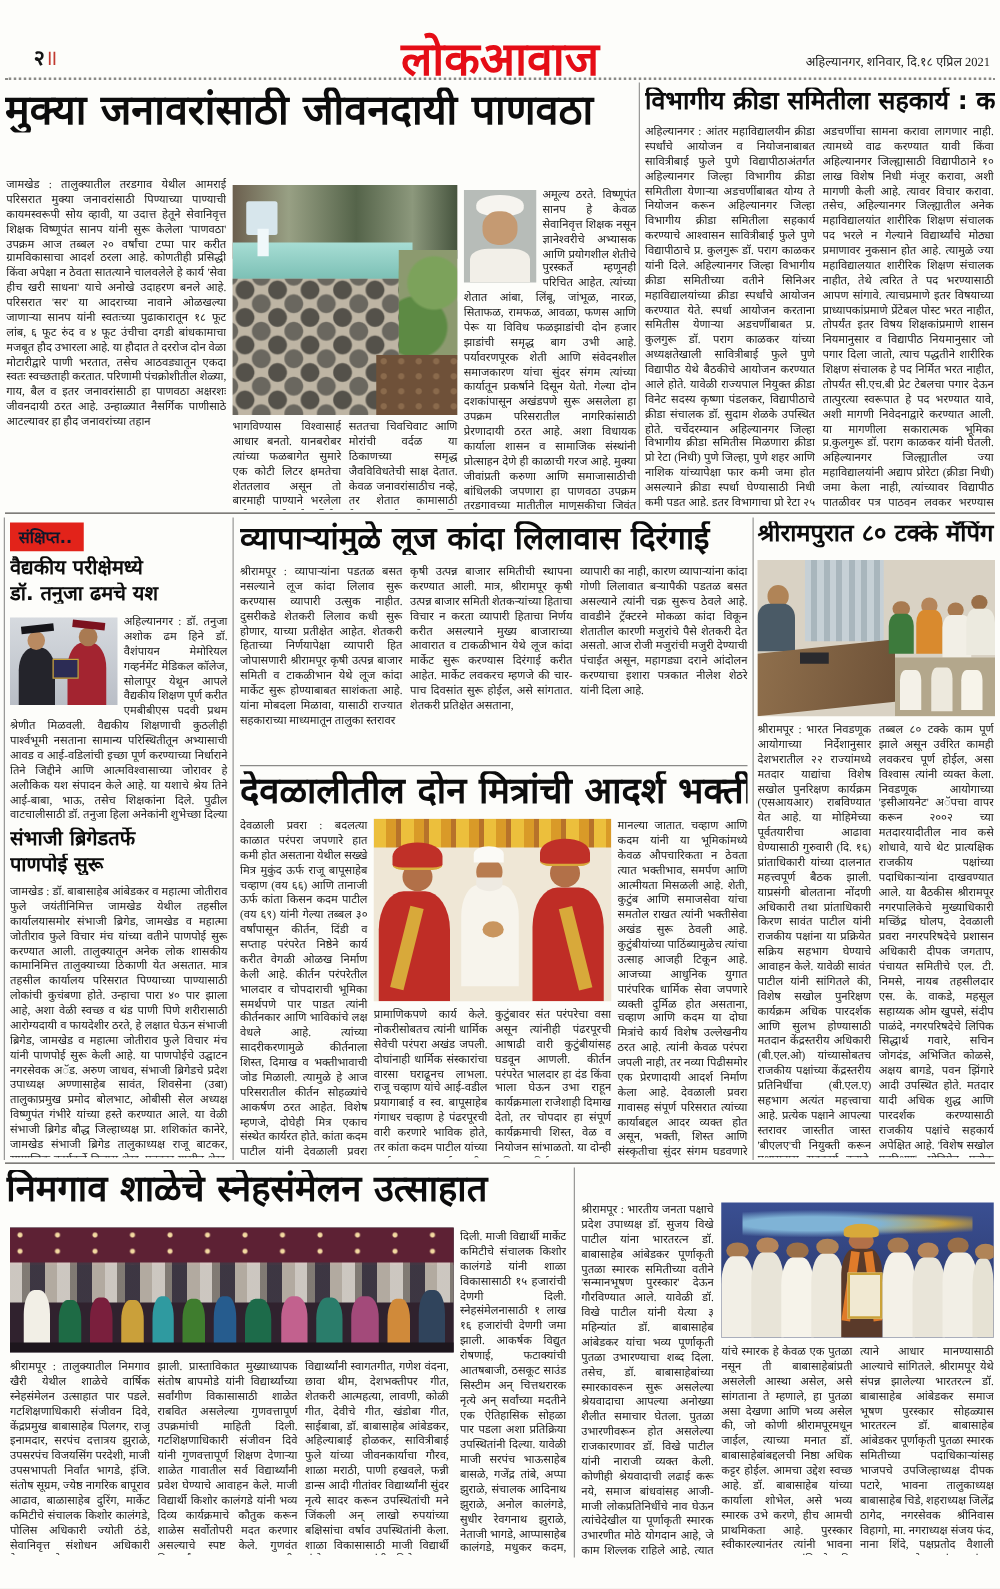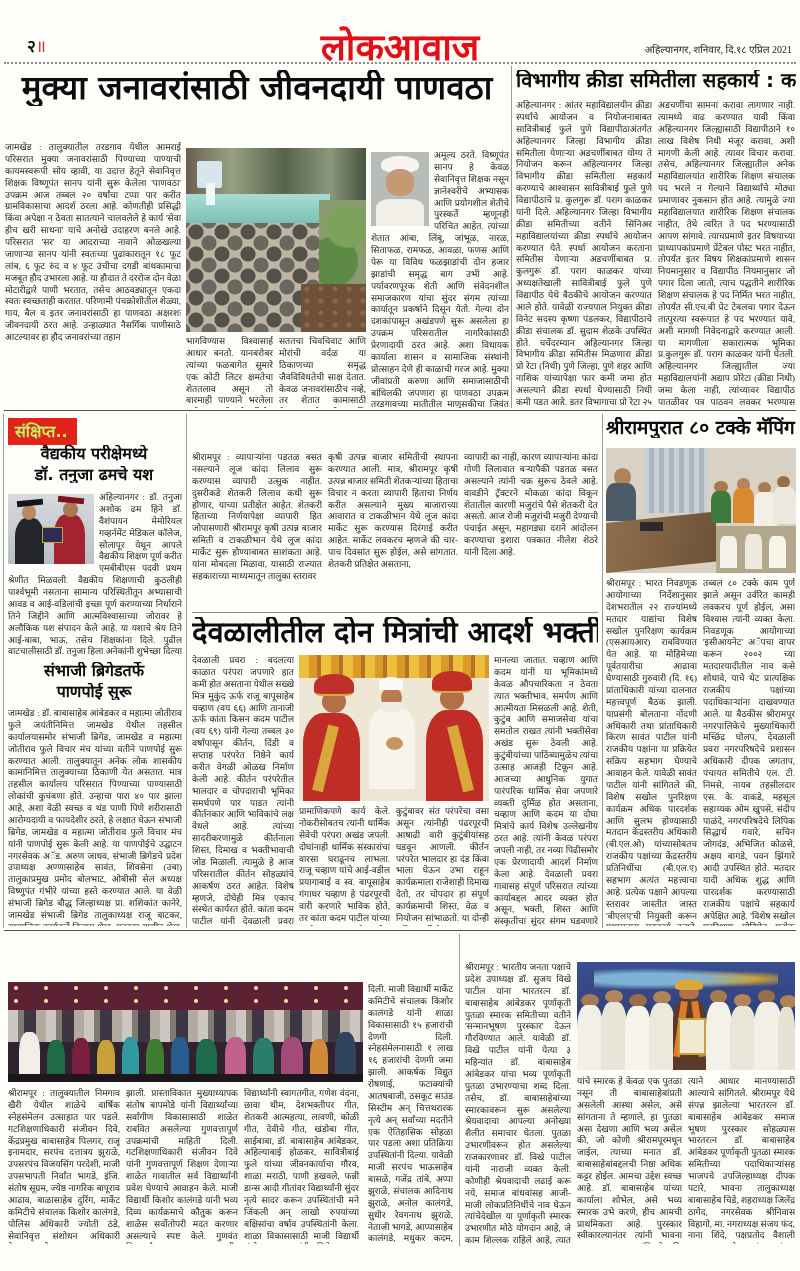--- a/index.html
+++ b/index.html
@@ -1,28 +1,28 @@
 <!DOCTYPE html>
 <html><head>
 <meta charset="utf-8">
 <style>
   html,body{margin:0;padding:0;background:#e9e7e2}
   .page{position:relative;width:800px;height:1271px;margin:0 auto;background:#fdfdfa;
         font-family:"Liberation Serif","DejaVu Serif",serif;color:#141414;overflow:hidden}
   .abs{position:absolute}
   .head{position:absolute;font-weight:800;color:#0c0c0c;line-height:1.08;
         font-family:"DejaVu Sans","Liberation Sans",sans-serif}
-  .ctr{text-align:center;white-space:nowrap;overflow:hidden}
+  .ctr{white-space:nowrap;overflow:hidden}
   .body{position:absolute;font-size:9px;line-height:1.32;text-align:justify;overflow:hidden;color:#1d1d1d}
   .vrule{position:absolute;width:1px;background:#9a9a98}
   .hrule{position:absolute;height:1px;background:#55534f}
   .dotted{position:absolute;border-top:2px dotted #8a8a86;height:0}
   .photo{position:absolute;overflow:hidden;background:#d8d4cb}
   .floatphoto{float:left;position:relative;overflow:hidden;margin:2px 5px 2px 0}
-  .brief{position:absolute;background:#e2231a;color:#bef264;font-weight:700;font-size:16px;
+  .brief{position:absolute;background:#e2231a;color:#0f172a;font-weight:700;font-size:13px;
          padding:2px 9px 3px 7px;font-family:"DejaVu Sans","Liberation Sans",sans-serif}
   .masthead{position:absolute;left:0;width:100%;text-align:center;color:#e50d16;font-weight:800;
             font-size:37px;font-family:"DejaVu Sans","Liberation Sans",sans-serif}
   .pageno{position:absolute;font-size:17px;font-weight:700}
   .dateline{position:absolute;font-size:10px;color:#222;text-align:right}
 </style>
 </head>
 <body>
 
 <div class="page">
@@ -85,20 +85,21 @@
       <div class="abs" style="right:12%;top:4%;width:30%;height:9%;background:#7c121e;transform:rotate(6deg)"></div>
       <div class="abs" style="left:40%;top:47%;width:22%;height:20%;background:#2c2c55;border:1px solid #caa23a"></div>
     </div>
     <span>अहिल्यानगर : डॉ. तनुजा अशोक ढम हिने डॉ. वैशंपायन मेमोरियल गव्हर्नमेंट मेडिकल कॉलेज, सोलापूर येथून आपले वैद्यकीय शिक्षण पूर्ण करीत एमबीबीएस पदवी प्रथम श्रेणीत मिळवली. वैद्यकीय शिक्षणाची कुठलीही पार्श्वभूमी नसताना सामान्य परिस्थितीतून अभ्यासाची आवड व आई-वडिलांची इच्छा पूर्ण करण्याच्या निर्धाराने तिने जिद्दीने आणि आत्मविश्वासाच्या जोरावर हे अलौकिक यश संपादन केले आहे. या यशाचे श्रेय तिने आई-बाबा, भाऊ, तसेच शिक्षकांना दिले. पुढील वाटचालीसाठी डॉ. तनुजा हिला अनेकांनी शुभेच्छा दिल्या आहेत.</span>
   </div>
 
   <div class="head ctr" style="left:8px;top:662px;width:172px;font-size:16px">संभाजी ब्रिगेडतर्फे</div>
   <div class="head ctr" style="left:8px;top:683px;width:172px;font-size:16px">पाणपोई सुरू</div>
   <div class="body" style="left:8px;top:708px;width:174px;height:218px">जामखेड : डॉ. बाबासाहेब आंबेडकर व महात्मा जोतीराव फुले जयंतीनिमित्त जामखेड येथील तहसील कार्यालयासमोर संभाजी ब्रिगेड, जामखेड व महात्मा जोतीराव फुले विचार मंच यांच्या वतीने पाणपोई सुरू करण्यात आली. तालुक्यातून अनेक लोक शासकीय कामानिमित्त तालुक्याच्या ठिकाणी येत असतात. मात्र तहसील कार्यालय परिसरात पिण्याच्या पाण्यासाठी लोकांची कुचंबणा होते. उन्हाचा पारा ४० पार झाला आहे, अशा वेळी स्वच्छ व थंड पाणी पिणे शरीरासाठी आरोग्यदायी व फायदेशीर ठरते, हे लक्षात घेऊन संभाजी ब्रिगेड, जामखेड व महात्मा जोतीराव फुले विचार मंच यांनी पाणपोई सुरू केली आहे. या पाणपोईचे उद्घाटन नगरसेवक अॅड. अरुण जाधव, संभाजी ब्रिगेडचे प्रदेश उपाध्यक्ष अण्णासाहेब सावंत, शिवसेना (उबा) तालुकाप्रमुख प्रमोद बोलभाट, ओबीसी सेल अध्यक्ष विष्णुपंत गंभीरे यांच्या हस्ते करण्यात आले. या वेळी संभाजी ब्रिगेड बौद्ध जिल्हाध्यक्ष प्रा. शशिकांत कानेरे, जामखेड संभाजी ब्रिगेड तालुकाध्यक्ष राजू बाटकर, सामाजिक कार्यकर्ते विलास शेख, पत्रकार यासीन शेख, पत्रकार मिठूलाल नबलाखा, वाल्मिक रेडे, सुमंत रेडे, भारत रेडे, अक्षय पोकळे, संभाजी जाधव व सर्व कार्यकर्ते उपस्थित होते.</div>
 
+  <div class="head ctr" style="left:192px;top:417px;width:406px;font-size:25px">व्यापाऱ्यांमुळे लूज कांदा लिलावास दिरंगाई</div>
   <div class="body" style="left:192px;top:452px;width:130px;height:156px">श्रीरामपूर : व्यापाऱ्यांना पडतळ बसत नसल्याने लूज कांदा लिलाव सुरू करण्यास व्यापारी उत्सुक नाहीत. दुसरीकडे शेतकरी लिलाव कधी सुरू होणार, याच्या प्रतीक्षेत आहेत. शेतकरी हिताच्या निर्णयापेक्षा व्यापारी हित जोपासणारी श्रीरामपूर कृषी उत्पन्न बाजार समिती व टाकळीभान येथे लूज कांदा मार्केट सुरू होण्याबाबत साशंकता आहे. यांना मोबदला मिळावा, यासाठी राज्यात सहकाराच्या माध्यमातून तालुका स्तरावर</div>
   <div class="body" style="left:328px;top:452px;width:130px;height:156px">कृषी उत्पन्न बाजार समितीची स्थापना करण्यात आली. मात्र, श्रीरामपूर कृषी उत्पन्न बाजार समिती शेतकऱ्यांच्या हिताचा विचार न करता व्यापारी हिताचा निर्णय करीत असल्याने मुख्य बाजाराच्या आवारात व टाकळीभान येथे लूज कांदा मार्केट सुरू करण्यास दिरंगाई करीत आहेत. मार्केट लवकरच म्हणजे की चार-पाच दिवसांत सुरू होईल, असे सांगतात. शेतकरी प्रतिक्षेत असताना,</div>
   <div class="body" style="left:464px;top:452px;width:134px;height:156px">व्यापारी का नाही, कारण व्यापाऱ्यांना कांदा गोणी लिलावात बऱ्यापैकी पडतळ बसत असल्याने त्यांनी चक्र सुरूच ठेवले आहे. वावडीने ट्रॅक्टरने मोकळा कांदा विकून शेतातील कारणी मजुरांचे पैसे शेतकरी देत असतो. आज रोजी मजुरांची मजुरी देण्याची पंचाईत असून, महागड्या दराने आंदोलन करण्याचा इशारा पत्रकात नीलेश शेठरे यांनी दिला आहे.</div>
 
   <div class="hrule" style="left:192px;top:612px;width:406px;background:#8a8a88"></div>
 
   <div class="head ctr" style="left:192px;top:617px;width:406px;font-size:29px">देवळालीतील दोन मित्रांची आदर्श भक्तीसेवा</div>
   <div class="body" style="left:192px;top:655px;width:102px;height:271px">देवळाली प्रवरा : बदलत्या काळात परंपरा जपणारे हात कमी होत असताना येथील सख्खे मित्र मुकुंद ऊर्फ राजू बापूसाहेब चव्हाण (वय ६६) आणि तानाजी ऊर्फ कांता किसन कदम पाटील (वय ६९) यांनी गेल्या तब्बल ३० वर्षांपासून कीर्तन, दिंडी व सप्ताह परंपरेत निष्ठेने कार्य करीत वेगळी ओळख निर्माण केली आहे. कीर्तन परंपरेतील भालदार व चोपदाराची भूमिका समर्थपणे पार पाडत त्यांनी कीर्तनकार आणि भाविकांचे लक्ष वेधले आहे. त्यांच्या सादरीकरणामुळे कीर्तनाला शिस्त, दिमाख व भक्तीभावाची जोड मिळाली. त्यामुळे हे आज परिसरातील कीर्तन सोहळ्यांचे आकर्षण ठरत आहेत. विशेष म्हणजे, दोघेही मित्र एकाच संस्थेत कार्यरत होते. कांता कदम पाटील यांनी देवळाली प्रवरा सोसायटीत ३५ वर्षे सेवा बजावली, तर राजू चव्हाण यांनी ३६ वर्षे</div>
 
   <div class="photo" style="left:299px;top:655px;width:190px;height:146px;background:#efe7d6">
@@ -144,20 +145,21 @@
     <div class="abs" style="left:60%;bottom:4%;width:9%;height:26%;background:#f4f1e8;border-radius:25% 25% 0 0"></div>
     <div class="abs" style="left:73%;bottom:3%;width:9%;height:28%;background:#ede9dd;border-radius:25% 25% 0 0"></div>
     <div class="abs" style="left:86%;bottom:4%;width:9%;height:26%;background:#f7f4ea;border-radius:25% 25% 0 0"></div>
   </div>
 
   <div class="body" style="left:606px;top:578px;width:91px;height:348px">श्रीरामपूर : भारत निवडणूक आयोगाच्या निर्देशानुसार देशभरातील २२ राज्यांमध्ये मतदार याद्यांचा विशेष सखोल पुनरिक्षण कार्यक्रम (एसआयआर) राबविण्यात येत आहे. या मोहिमेच्या पूर्वतयारीचा आढावा घेण्यासाठी गुरुवारी (दि. १६) प्रांताधिकारी यांच्या दालनात महत्त्वपूर्ण बैठक झाली. याप्रसंगी बोलताना नोंदणी अधिकारी तथा प्रांताधिकारी किरण सावंत पाटील यांनी राजकीय पक्षांना या प्रक्रियेत सक्रिय सहभाग घेण्याचे आवाहन केले. यावेळी सावंत पाटील यांनी सांगितले की, विशेष सखोल पुनरिक्षण कार्यक्रम अधिक पारदर्शक आणि सुलभ होण्यासाठी मतदान केंद्रस्तरीय अधिकारी (बी.एल.ओ) यांच्यासोबतच राजकीय पक्षांच्या केंद्रस्तरीय प्रतिनिधींचा (बी.एल.ए) सहभाग अत्यंत महत्त्वाचा आहे. प्रत्येक पक्षाने आपल्या स्तरावर जास्तीत जास्त 'बीएलए'ची नियुक्ती करून प्रशासनास सहकार्य करावे, जेणेकरून एकही पात्र मतदार नोंदणीपासून वंचित राहणार नाही. एसआयआर पूर्वतयारीच्या अनुषंगाने २०२५ च्या मतदार यादीतील मतदारांची २००२ च्या मतदार यादीशी 'मॅपिंग' करण्याचे काम श्रीरामपूर मतदारसंघाचे</div>
   <div class="body" style="left:703px;top:578px;width:92px;height:348px">तब्बल ८० टक्के काम पूर्ण झाले असून उर्वरित कामही लवकरच पूर्ण होईल, असा विश्वास त्यांनी व्यक्त केला. निवडणूक आयोगाच्या 'इसीआयनेट' अॅपचा वापर करून २००२ च्या मतदारयादीतील नाव कसे शोधावे, याचे थेट प्रात्यक्षिक राजकीय पक्षांच्या पदाधिकाऱ्यांना दाखवण्यात आले. या बैठकीस श्रीरामपूर नगरपालिकेचे मुख्याधिकारी मच्छिंद्र घोलप, देवळाली प्रवरा नगरपरिषदेचे प्रशासन अधिकारी दीपक जगताप, पंचायत समितीचे एल. टी. निमसे, नायब तहसीलदार एस. के. वाकडे, महसूल सहाय्यक ओम खुपसे, संदीप पाळंदे, नगरपरिषदेचे लिपिक सिद्धार्थ गवारे, सचिन जोगदंड, अभिजित कोळसे, अक्षय बागडे, पवन झिंगारे आदी उपस्थित होते. मतदार यादी अधिक शुद्ध आणि पारदर्शक करण्यासाठी राजकीय पक्षांचे सहकार्य अपेक्षित आहे. 'विशेष सखोल पुनरिक्षण' मोहिमेत प्रत्येक मतदान केंद्रावर राजकीय पक्षांनी आपल्या 'बीएलए'ची नियुक्ती त्वरित करावी, जेणेकरून मतदार नोंदणी, दुबार नावे वगळणे आणि दुरुस्तीची प्रक्रिया अधिक अचूक होईल, असे किरण सावंत पाटील म्हणाले.</div>
 
   <div class="hrule" style="left:4px;top:930px;width:792px"></div>
 
+  <div class="head ctr" style="left:5px;top:936px;width:448px;font-size:29px">निमगाव शाळेचे स्नेहसंमेलन उत्साहात</div>
 
   <div class="photo" style="left:8px;top:982px;width:355px;height:100px;background:#30222e">
     <div class="abs" style="left:0;top:0;width:100%;height:30%;background-color:#5d2134;background-image:radial-gradient(circle at 8px 6px,#f3d9a0 0 1.5px,rgba(0,0,0,0) 2.5px);background-size:30px 13px"></div>
     <div class="abs" style="left:0;top:28%;width:100%;height:32%;opacity:.85;background:repeating-linear-gradient(90deg,#e8e4da 0 10px,#8f8a80 10px 16px,#3f3a46 16px 28px,#c9c2b4 28px 38px)"></div>
     <div class="abs" style="left:3%;top:50%;width:6%;height:48%;background:#f2efe6;border-radius:40% 40% 0 0"></div>
     <div class="abs" style="left:11%;top:58%;width:5%;height:40%;background:#1e6b45;border-radius:40% 40% 0 0"></div>
     <div class="abs" style="left:18%;top:56%;width:5%;height:42%;background:#7a1f3d;border-radius:40% 40% 0 0"></div>
     <div class="abs" style="left:25%;top:58%;width:5%;height:40%;background:#caa03a;border-radius:40% 40% 0 0"></div>
     <div class="abs" style="left:32%;top:55%;width:5%;height:43%;background:#2f9aa0;border-radius:40% 40% 0 0"></div>
     <div class="abs" style="left:39%;top:57%;width:5%;height:41%;background:#3f7d2e;border-radius:40% 40% 0 0"></div>

